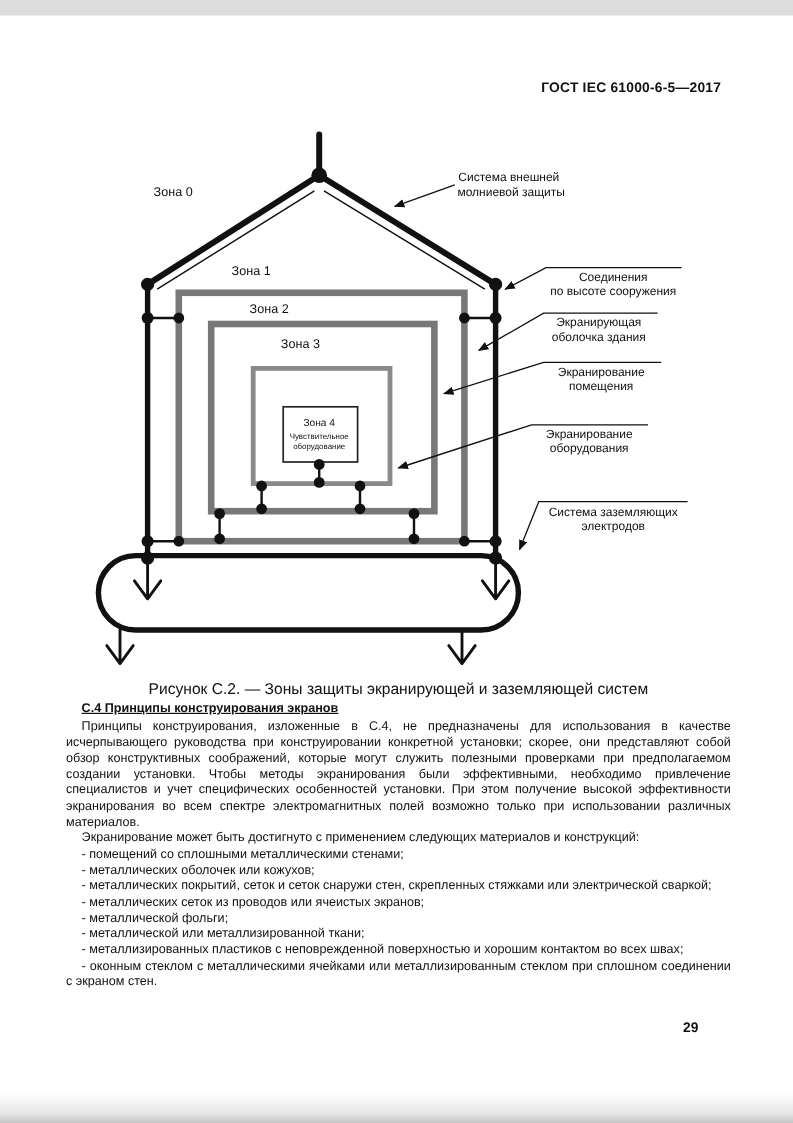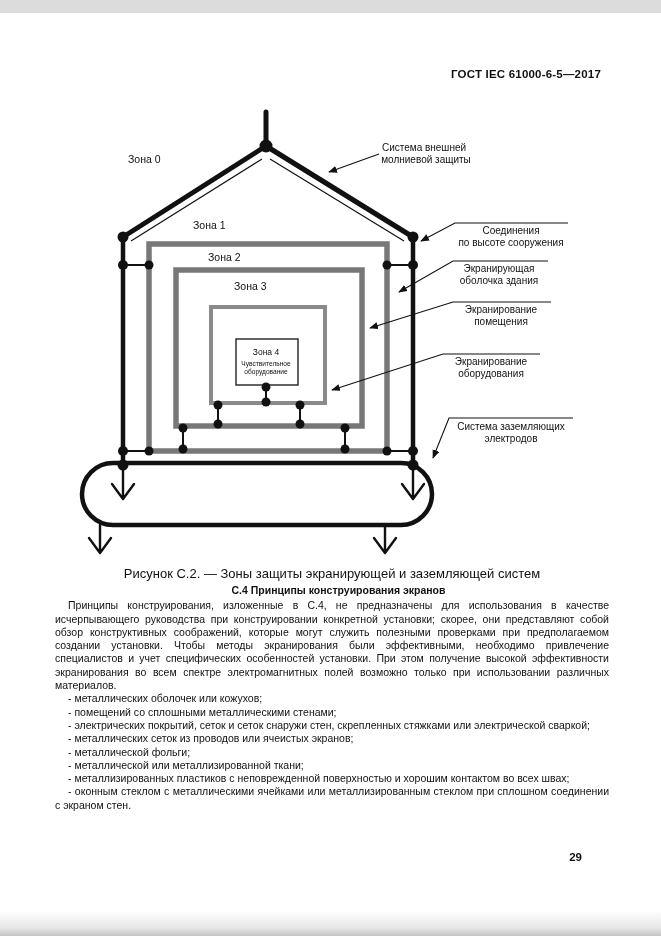--- a/index.html
+++ b/index.html
@@ -15,21 +15,21 @@
   }
   .figure-svg { position:absolute; top:95px; left:0; }
   .caption {
     position:absolute; top:553px; left:55px; width:554px;
     text-align:center; font-size:13px;
   }
   .body-text {
     position:absolute; top:571px; left:55px; width:554px;
     font-size:10.5px; line-height:13.3px; text-align:justify;
   }
-  .heading { font-weight:bold; padding-left:13px; margin-bottom:2px; text-align:center; }
+  .heading { font-weight:bold; padding-left:13px; margin-bottom:2px; text-align:left;text-decoration:underline; }
   .para { text-indent:13px; }
   .list-item { text-indent:13px; }
   .page-number {
     position:absolute; top:838px; left:55px; width:527px;
     text-align:right; font-size:11.5px; font-weight:bold;
   }
   .bottom-shadow {
     position:absolute; bottom:0; left:0; right:0; height:38px;
     background:linear-gradient(to bottom,
       rgba(140,140,140,0) 0%,
@@ -131,23 +131,24 @@
 
     <text x="511" y="417" font-size="10" text-anchor="middle">Система заземляющих</text>
     <text x="511" y="429" font-size="10" text-anchor="middle">электродов</text>
   </svg>
 
   <div class="caption">Рисунок С.2. — Зоны защиты экранирующей и заземляющей систем</div>
 
   <div class="body-text">
     <div class="heading">С.4 Принципы конструирования экранов</div>
     <div class="para">Принципы конструирования, изложенные в С.4, не предназначены для использования в качестве исчерпывающего руководства при конструировании конкретной установки; скорее, они представляют собой обзор конструктивных соображений, которые могут служить полезными проверками при предполагаемом создании установки. Чтобы методы экранирования были эффективными, необходимо привлечение специалистов и учет специфических особенностей установки. При этом получение высокой эффективности экранирования во всем спектре электромагнитных полей возможно только при использовании различных материалов.</div>
+    <div class="para">Экранирование может быть достигнуто с применением следующих материалов и конструкций:</div>
+    <div class="list-item">- помещений со сплошными металлическими стенами;</div>
     <div class="list-item">- металлических оболочек или кожухов;</div>
-    <div class="list-item">- помещений со сплошными металлическими стенами;</div>
-    <div class="list-item">- электрических покрытий, сеток и сеток снаружи стен, скрепленных стяжками или электрической сваркой;</div>
+    <div class="list-item">- металлических покрытий, сеток и сеток снаружи стен, скрепленных стяжками или электрической сваркой;</div>
     <div class="list-item">- металлических сеток из проводов или ячеистых экранов;</div>
     <div class="list-item">- металлической фольги;</div>
     <div class="list-item">- металлической или металлизированной ткани;</div>
     <div class="list-item">- металлизированных пластиков с неповрежденной поверхностью и хорошим контактом во всех швах;</div>
     <div class="list-item">- оконным стеклом с металлическими ячейками или металлизированным стеклом при сплошном соединении с экраном стен.</div>
   </div>
 
   <div class="page-number">29</div>
 
   <div class="bottom-shadow"></div>

